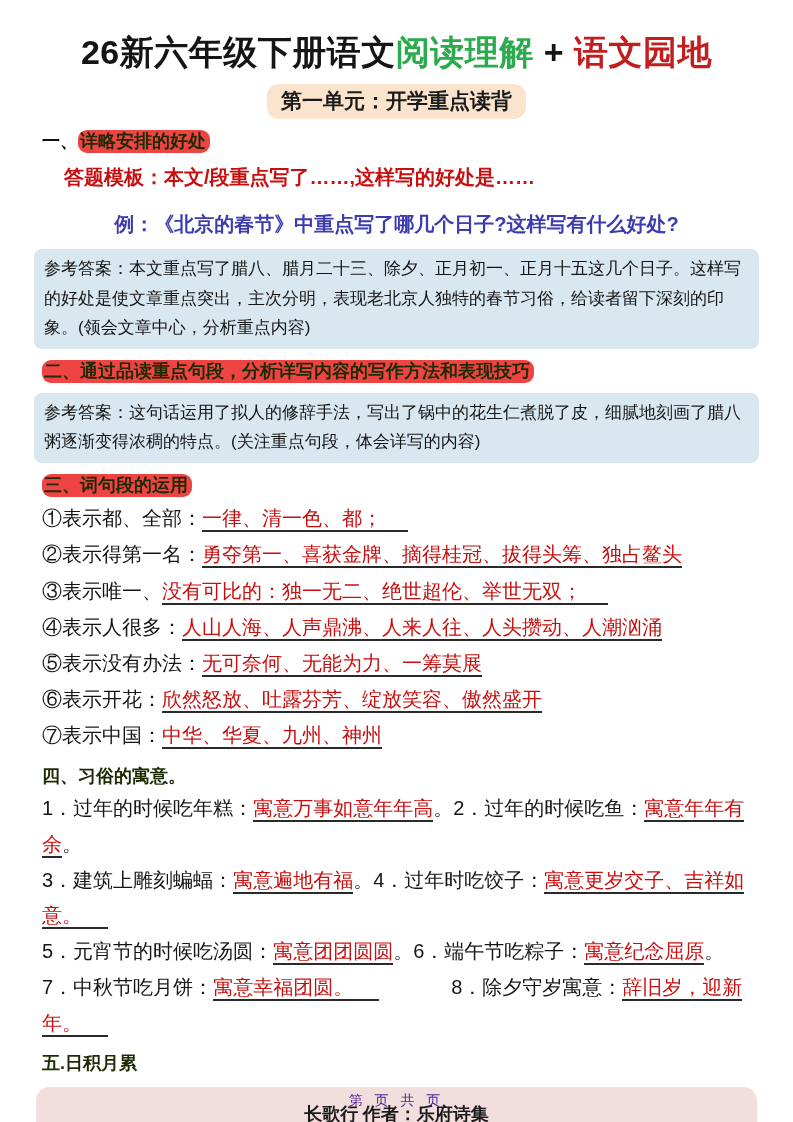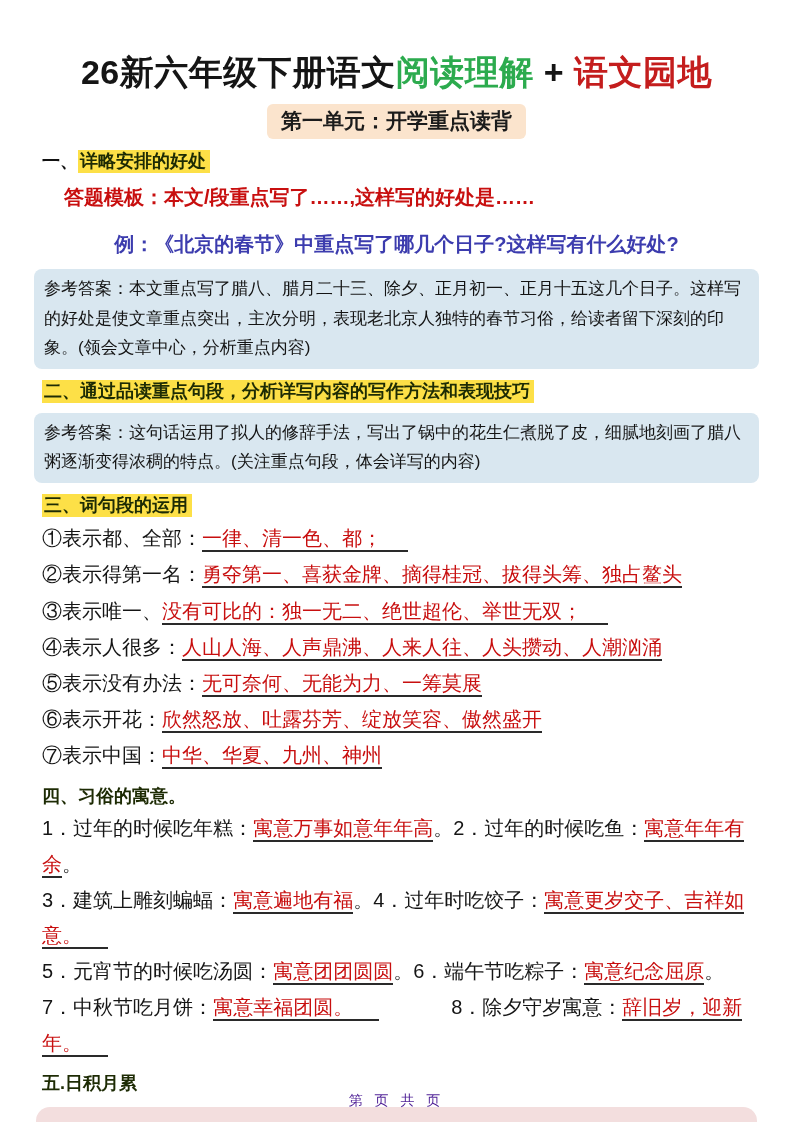--- a/index.html
+++ b/index.html
@@ -2,33 +2,33 @@
 <html><head>
 <meta charset="utf-8">
 <style>
   html,body{margin:0;padding:0;}
   body{
     width:793px;height:1122px;background:#ffffff;position:relative;
     font-family:"Liberation Sans",sans-serif;color:#151515;overflow:hidden;
   }
   .page{box-sizing:border-box;padding:26px 42px 0 42px;}
   
-  .title{text-align:center;font-size:34px;font-weight:700;letter-spacing:0.5px;margin-top:24px;white-space:nowrap;}
+  .title{text-align:center;font-size:34px;font-weight:700;letter-spacing:0.5px;margin-top:4px;white-space:nowrap;}
   .t-green{color:#2cab4e;}
   .t-red{color:#c41d1d;}
   
   .subtitle-wrap{text-align:center;margin-top:8px;}
   .subtitle{
-    display:inline-block;background:#fbe4cd;border-radius:6px;
+    display:inline-block;background:#fbe4cd;border-radius:12px;
     padding:3px 14px 4px;font-size:21px;font-weight:700;
     font-family:"Liberation Serif",serif;color:#1b1b1b;
   }
   
   .shead{font-size:18px;font-weight:700;color:#1d2b04;margin-top:9px;line-height:1.55;}
-  .hl{background:#fde047;padding:1px 4px 2px 2px;}
+  .hl{background:#ef4444;padding:1px 4px 2px 2px;border-radius:9px;}
   .hnum{color:#111;}
   
   .line{font-size:20px;line-height:1.76;}
   .tpl{color:#c80f0f;font-weight:700;padding-left:22px;margin-top:4px;}
   .ex{color:#3c3cae;font-weight:700;margin-top:12px;text-align:center;}
   .ansbox{
     background:#d9e7f0;border-radius:8px;margin:7px -8px 2px;
     padding:5px 10px 7px;font-size:17px;line-height:1.72;color:#141414;
   }
   

